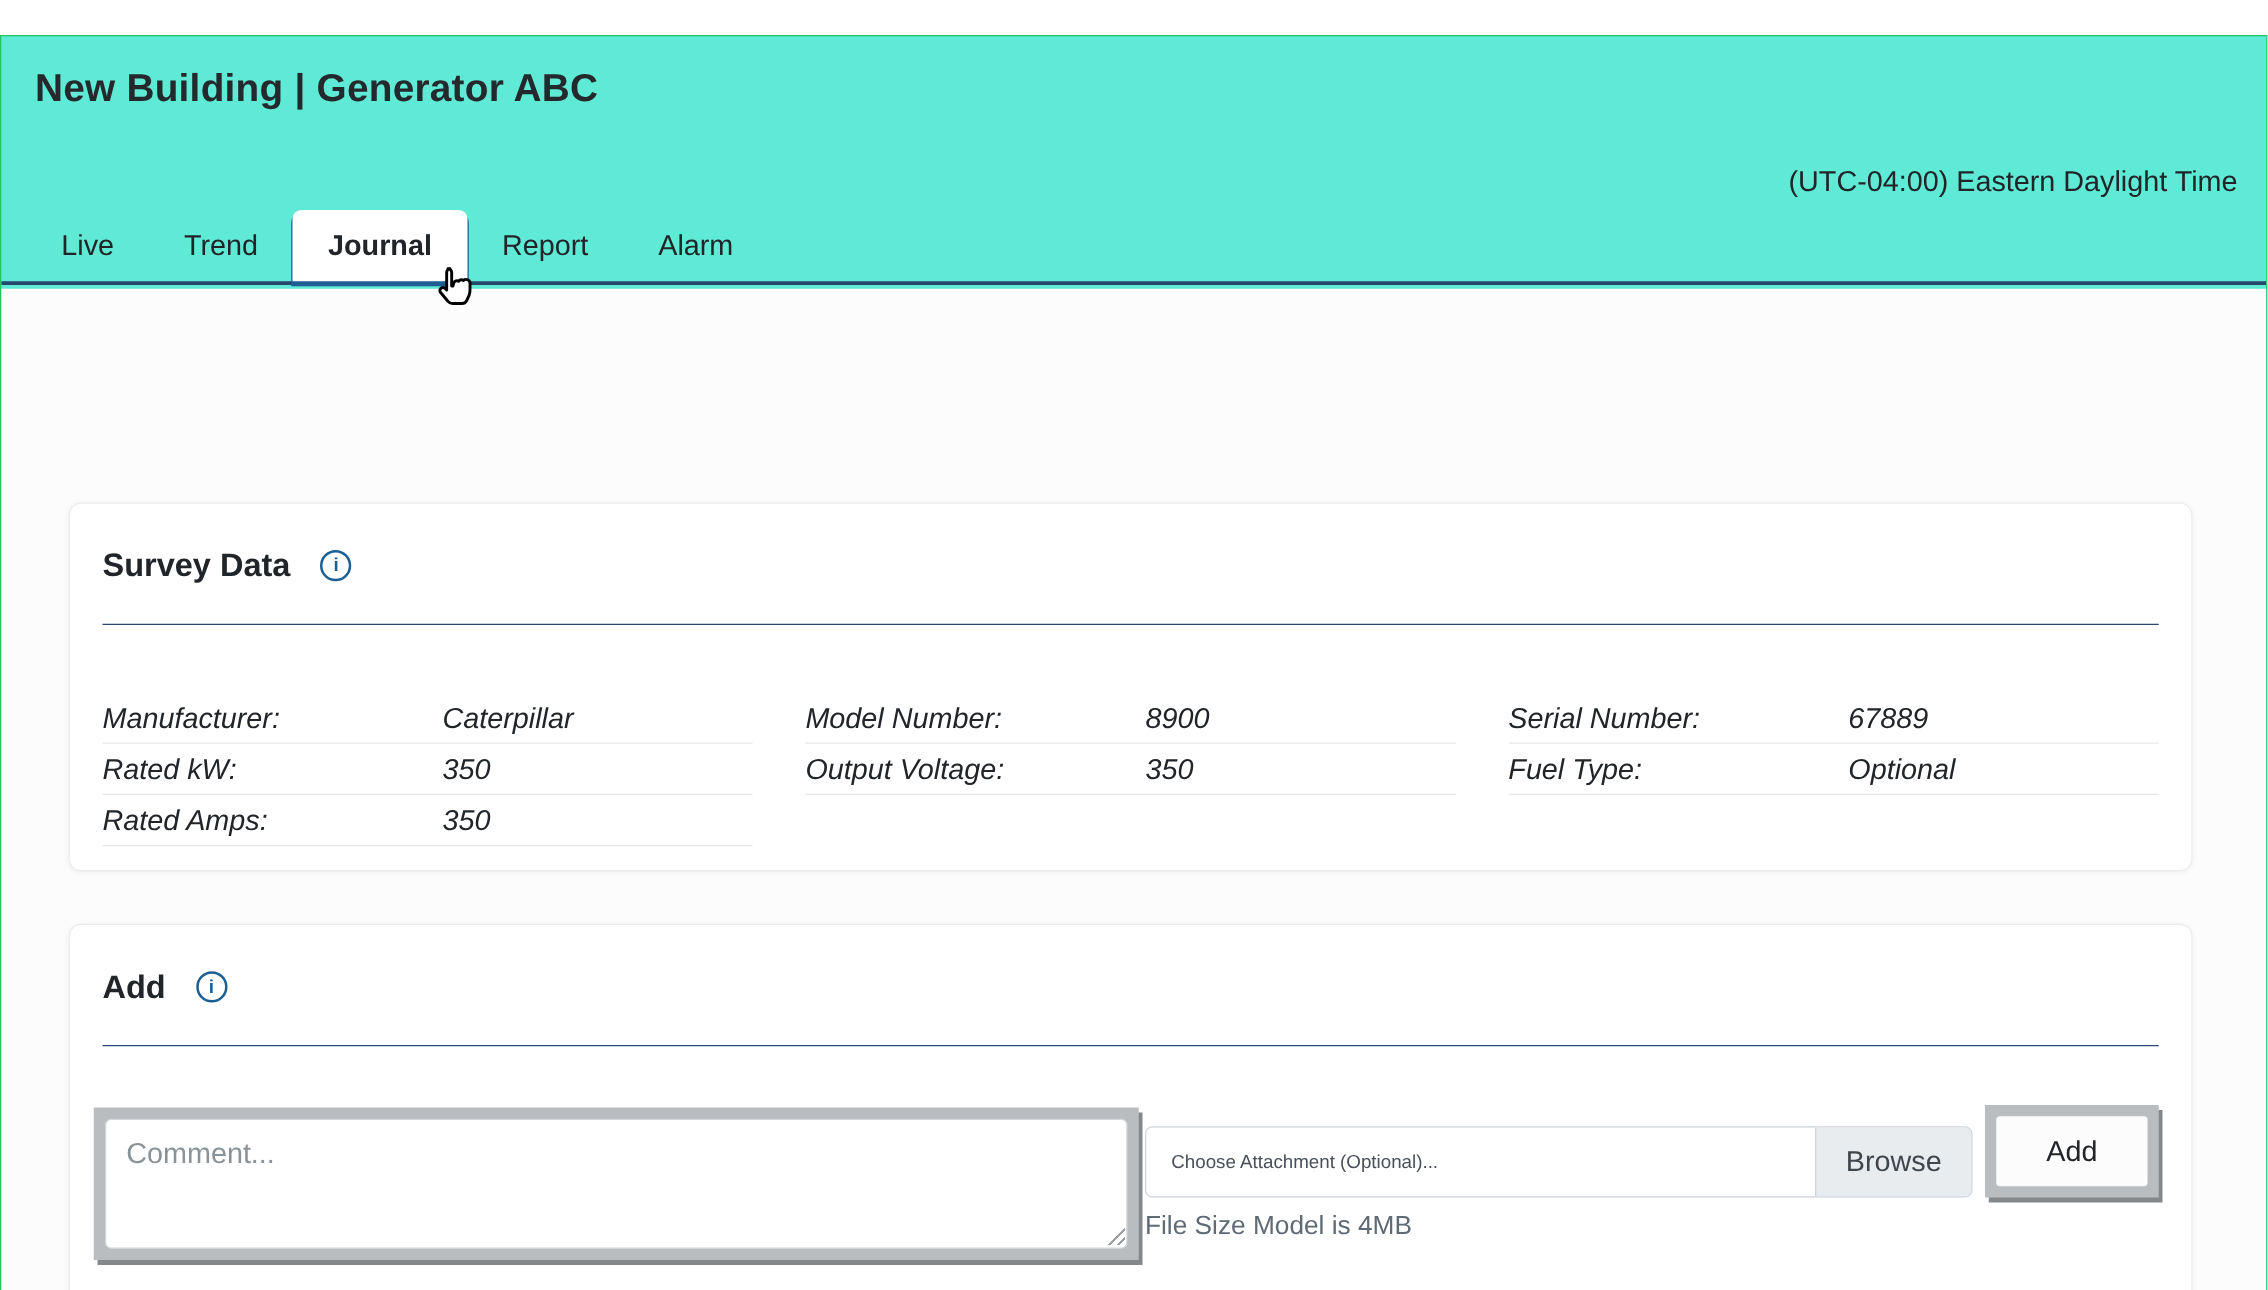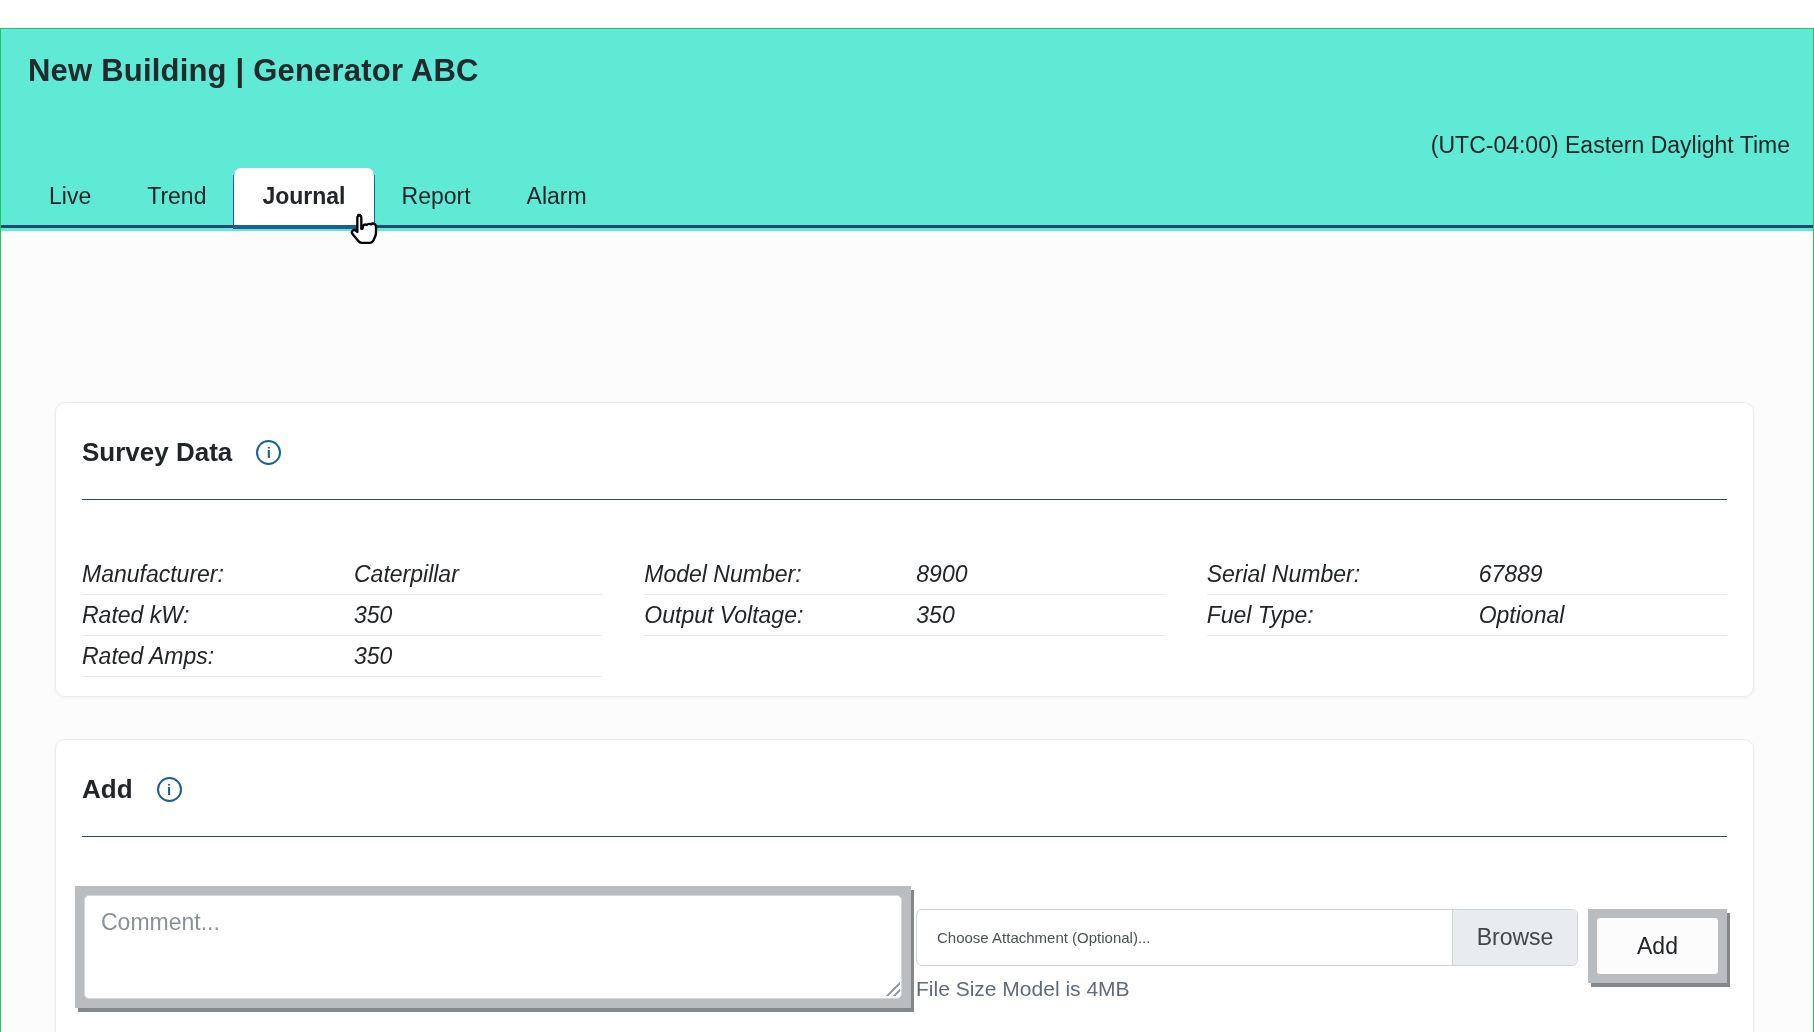--- a/index.html
+++ b/index.html
@@ -66,21 +66,21 @@
     display:grid; grid-template-columns:repeat(3, 1fr); column-gap:42px;
     margin-top:54px;
     font-style:italic;
   }
   .field-row {
     display:flex; align-items:center; height:40px;
     border-bottom:1px solid #e5e7e9; font-size:23px; color:#212529;
   }
   .field-label { width:272px; flex-shrink:0; }
   
-  .form-row { display:flex; align-items:center; margin-top:49px; }
+  .form-row { display:flex; align-items:flex-start; margin-top:49px; }
   .hl-frame {
     background:#b9bdc0; padding:9px;
     box-shadow:3px 4px 0 #84888b; position:relative;
   }
   .comment-frame { margin-left:-7px; }
   .comment-box {
     display:block; width:818px; height:104px; box-sizing:border-box;
     border:1px solid #d3d7db; border-radius:5px; background:#fff;
     font-family:"Liberation Sans", sans-serif; font-size:23px; color:#212529;
     padding:13px 16px; resize:none; outline:none;

